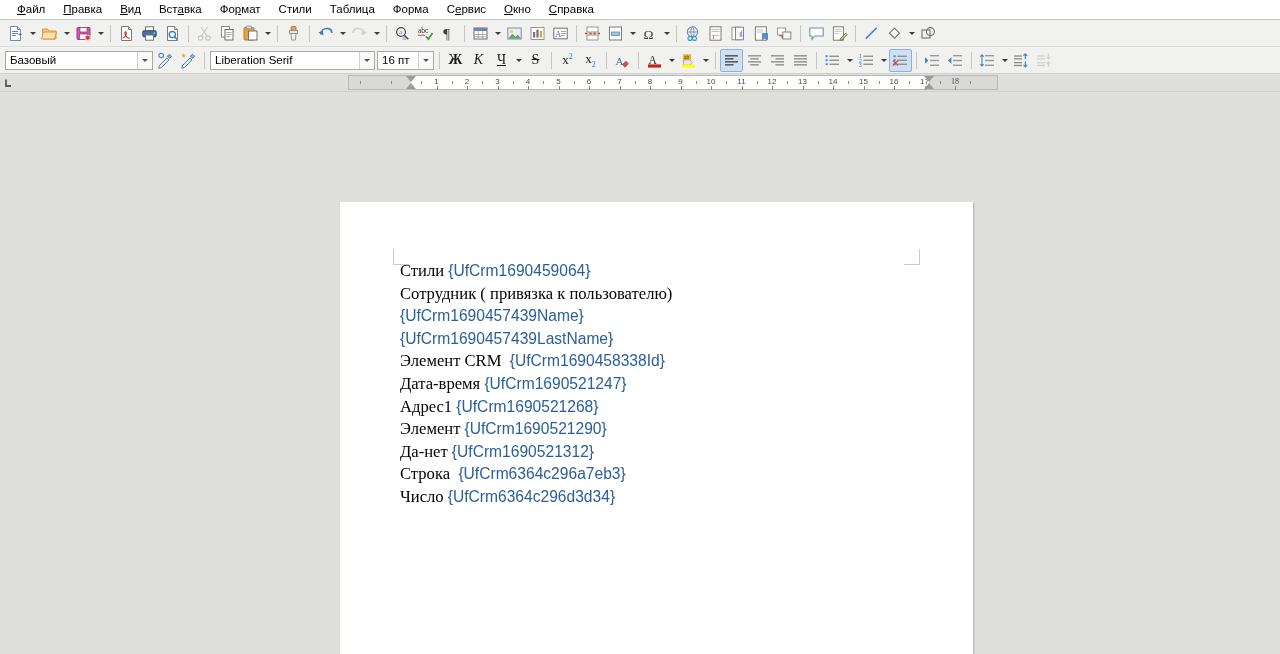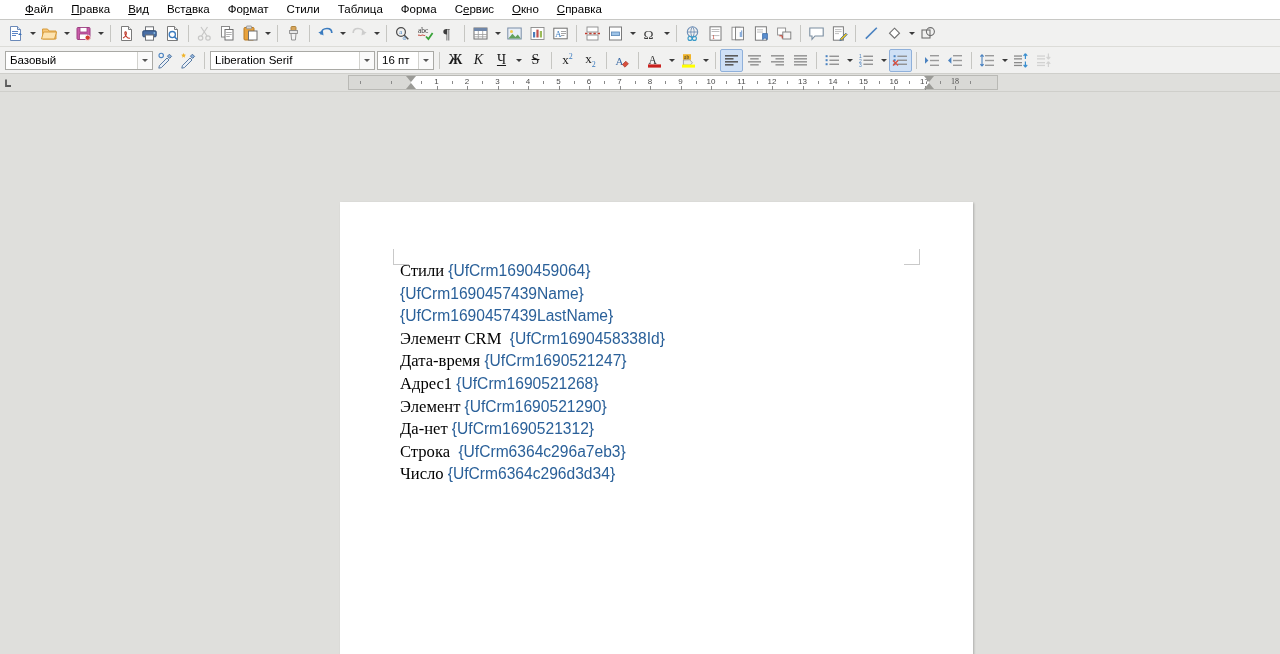--- a/index.html
+++ b/index.html
@@ -10,21 +10,21 @@
     font-family:"Liberation Sans", sans-serif;
     font-size:12px; color:#1a1a1a;
     -webkit-font-smoothing:antialiased;
   }
   .app { width:1280px; height:654px; display:flex; flex-direction:column; }
 
   
   .menubar {
     height:20px; background:#ffffff;
     display:flex; align-items:center;
-    padding-left:16px; gap:0;
+    padding-left:8px; gap:0;
     border-bottom:1px solid #c8c8c5;
     flex:0 0 20px;
   }
   .menu-item {
     font-size:11.5px; color:#000;
     padding:2px 9px 3px 9px; line-height:14px;
     white-space:nowrap; cursor:default;
   }
   .menu-item u { text-decoration:underline; }
 
@@ -872,20 +872,21 @@
       </div>
     </div>
   </div>
 
   <div class="workarea">
     <div class="page">
       <div class="bnd tl"></div>
       <div class="bnd tr"></div>
       <div class="doctext" id="doc-text">
           <div class="ln"><span>Стили </span><span class="tok">{UfCrm1690459064}</span></div>
+          <div class="ln"><span>Сотрудник ( привязка к пользователю)</span></div>
           <div class="ln"><span class="tok">{UfCrm1690457439Name}</span></div>
           <div class="ln"><span class="tok">{UfCrm1690457439LastName}</span></div>
           <div class="ln"><span>Элемент CRM  </span><span class="tok">{UfCrm1690458338Id}</span></div>
           <div class="ln"><span>Дата-время </span><span class="tok">{UfCrm1690521247}</span></div>
           <div class="ln"><span>Адрес1 </span><span class="tok">{UfCrm1690521268}</span></div>
           <div class="ln"><span>Элемент </span><span class="tok">{UfCrm1690521290}</span></div>
           <div class="ln"><span>Да-нет </span><span class="tok">{UfCrm1690521312}</span></div>
           <div class="ln"><span>Строка  </span><span class="tok">{UfCrm6364c296a7eb3}</span></div>
           <div class="ln"><span>Число </span><span class="tok">{UfCrm6364c296d3d34}</span></div>
         </div>

